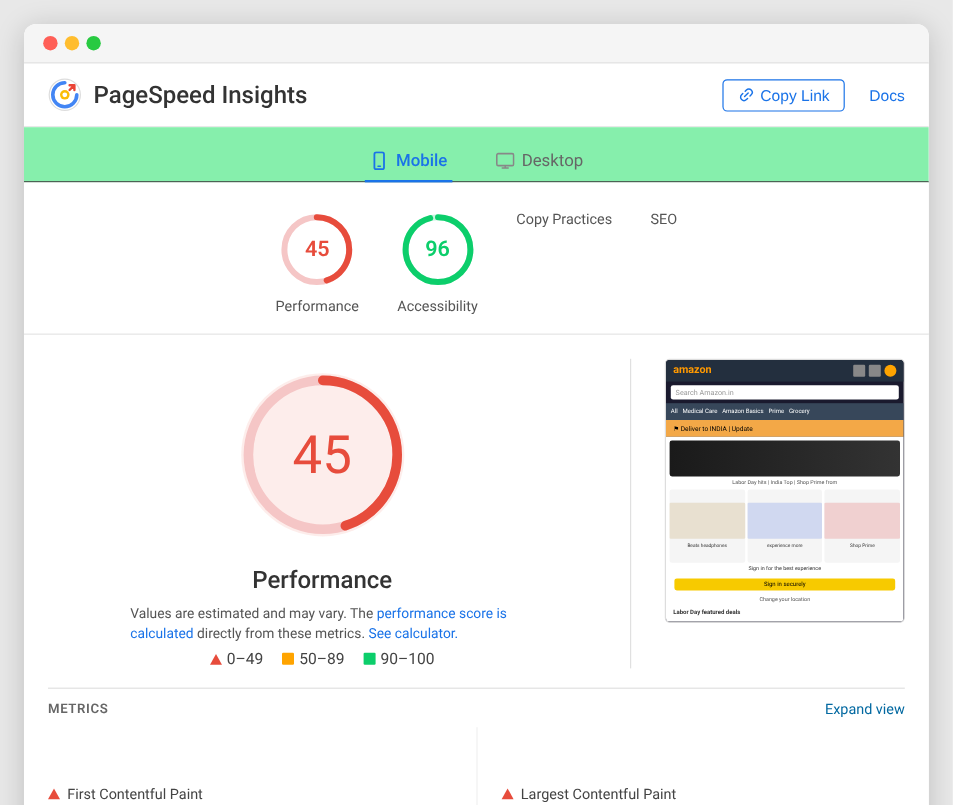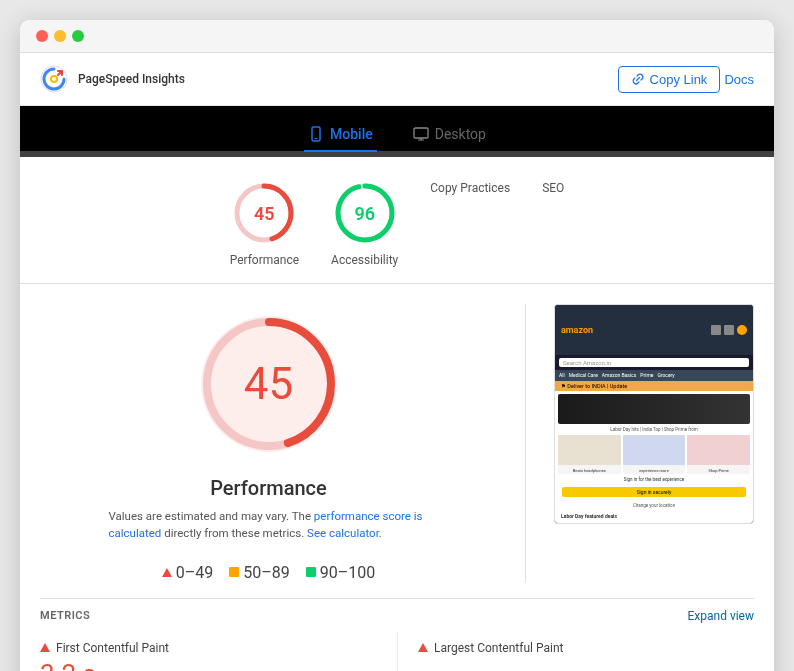--- a/index.html
+++ b/index.html
@@ -52,28 +52,28 @@
     .logo-area {
       display: flex;
       align-items: center;
       gap: 10px;
     }
     .logo-icon {
       width: 28px;
       height: 28px;
     }
     .logo-text {
-      font-size: 12px;
+      font-size: 20px;
       font-weight: 500;
       color: #333;
     }
     .header-actions {
       display: flex;
       align-items: center;
-      gap: 4px;
+      gap: 20px;
     }
     .copy-link-btn {
       display: flex;
       align-items: center;
       gap: 5px;
       border: 1px solid #1a73e8;
       border-radius: 4px;
       padding: 5px 12px;
       color: #1a73e8;
       font-size: 13px;
@@ -88,22 +88,22 @@
       border: none;
       background: none;
     }
 
     
     .tabs {
       display: flex;
       justify-content: center;
       gap: 32px;
       padding: 12px 0 0;
-      border-bottom: 6px solid #404040;
-      background: #000000;
+      border-bottom: 1px solid #404040;
+      background: #86efac;
     }
     .tab {
       display: flex;
       align-items: center;
       gap: 6px;
       padding: 8px 4px;
       font-size: 14px;
       color: #666;
       cursor: pointer;
       border-bottom: 2px solid transparent;
@@ -207,22 +207,22 @@
       max-width: 320px;
       line-height: 1.5;
     }
     .perf-desc a {
       color: #1a73e8;
       text-decoration: none;
     }
     .legend {
       display: flex;
       gap: 16px;
-      margin-top: 20px;
-      font-size: 16px;
+      margin-top: 4px;
+      font-size: 13px;
       color: #444;
       align-items: center;
     }
     .legend-item {
       display: flex;
       align-items: center;
       gap: 4px;
     }
     .legend-dot {
       width: 10px;
@@ -249,21 +249,21 @@
       position: relative;
     }
     .screenshot-inner {
       width: 100%;
       height: 100%;
       display: flex;
       flex-direction: column;
     }
     .ss-header {
       background: #232f3e;
-      padding: 20px 6px;
+      padding: 4px 6px;
       display: flex;
       align-items: center;
       justify-content: space-between;
     }
     .ss-logo {
       color: #ff9900;
       font-size: 9px;
       font-weight: bold;
     }
     .ss-icons {
@@ -422,20 +422,21 @@
     }
     .metric-item:nth-child(even) {
       padding-left: 20px;
       border-left: 1px solid #f0f0f0;
     }
     .metric-label-row {
       display: flex;
       align-items: center;
       gap: 6px;
       margin-bottom: 4px;
+      margin-top: 39px;
     }
     .metric-indicator {
       width: 0;
       height: 0;
       border-left: 5px solid transparent;
       border-right: 5px solid transparent;
       border-bottom: 9px solid;
       flex-shrink: 0;
     }
     .ind-red { border-bottom-color: #e74c3c; }

